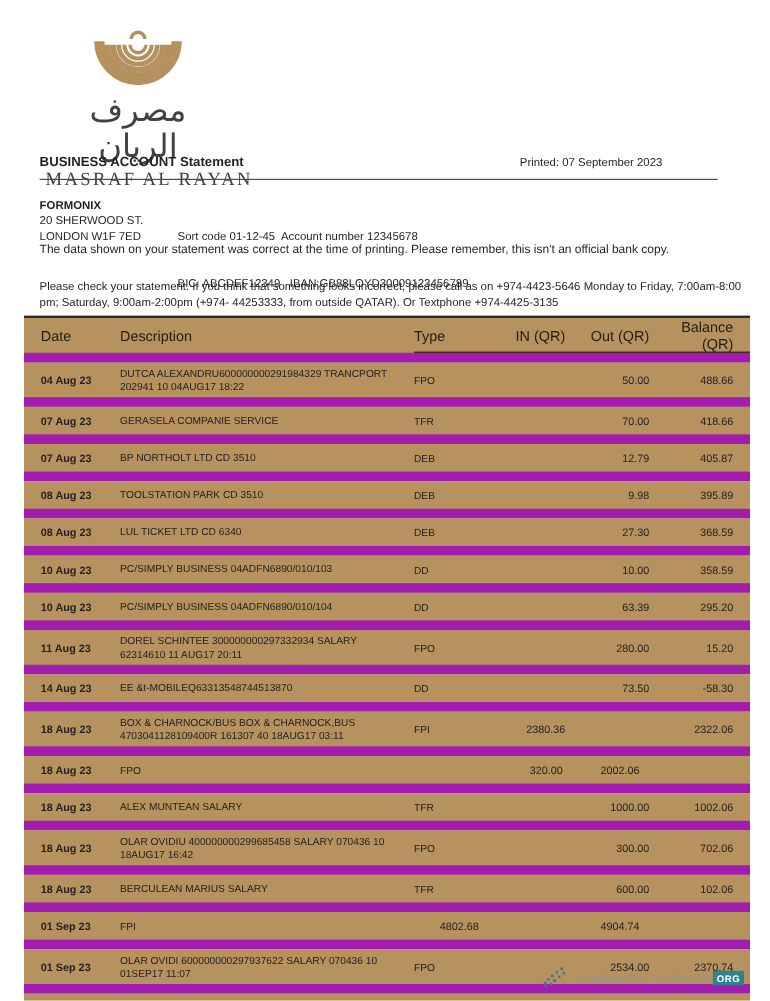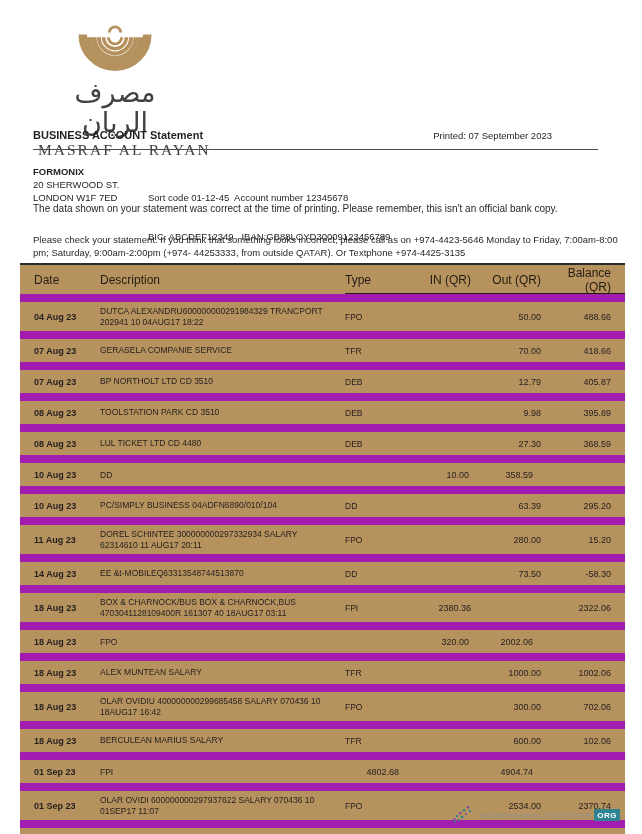--- a/index.html
+++ b/index.html
@@ -128,28 +128,29 @@
       <div class="trow">
       <span class="c-date">08 Aug 23</span>
       <span class="c-desc">TOOLSTATION PARK CD 3510</span>
       <span class="c-type">DEB</span>
       <span class="c-in"></span>
       <span class="c-out">9.98</span>
       <span class="c-bal">395.89</span>
     </div>
       <div class="trow">
       <span class="c-date">08 Aug 23</span>
-      <span class="c-desc">LUL TICKET LTD CD 4480</span>
+      <span class="c-desc">LUL TICKET LTD CD 6340</span>
       <span class="c-type">DEB</span>
       <span class="c-in"></span>
       <span class="c-out">27.30</span>
       <span class="c-bal">368.59</span>
     </div>
       <div class="trow">
       <span class="c-date">10 Aug 23</span>
+      <span class="c-desc">PC/SIMPLY BUSINESS 04ADFN6890/010/103</span>
       <span class="c-type">DD</span>
       <span class="c-in"></span>
       <span class="c-out">10.00</span>
       <span class="c-bal">358.59</span>
     </div>
       <div class="trow">
       <span class="c-date">10 Aug 23</span>
       <span class="c-desc">PC/SIMPLY BUSINESS 04ADFN6890/010/104</span>
       <span class="c-type">DD</span>
       <span class="c-in"></span>

